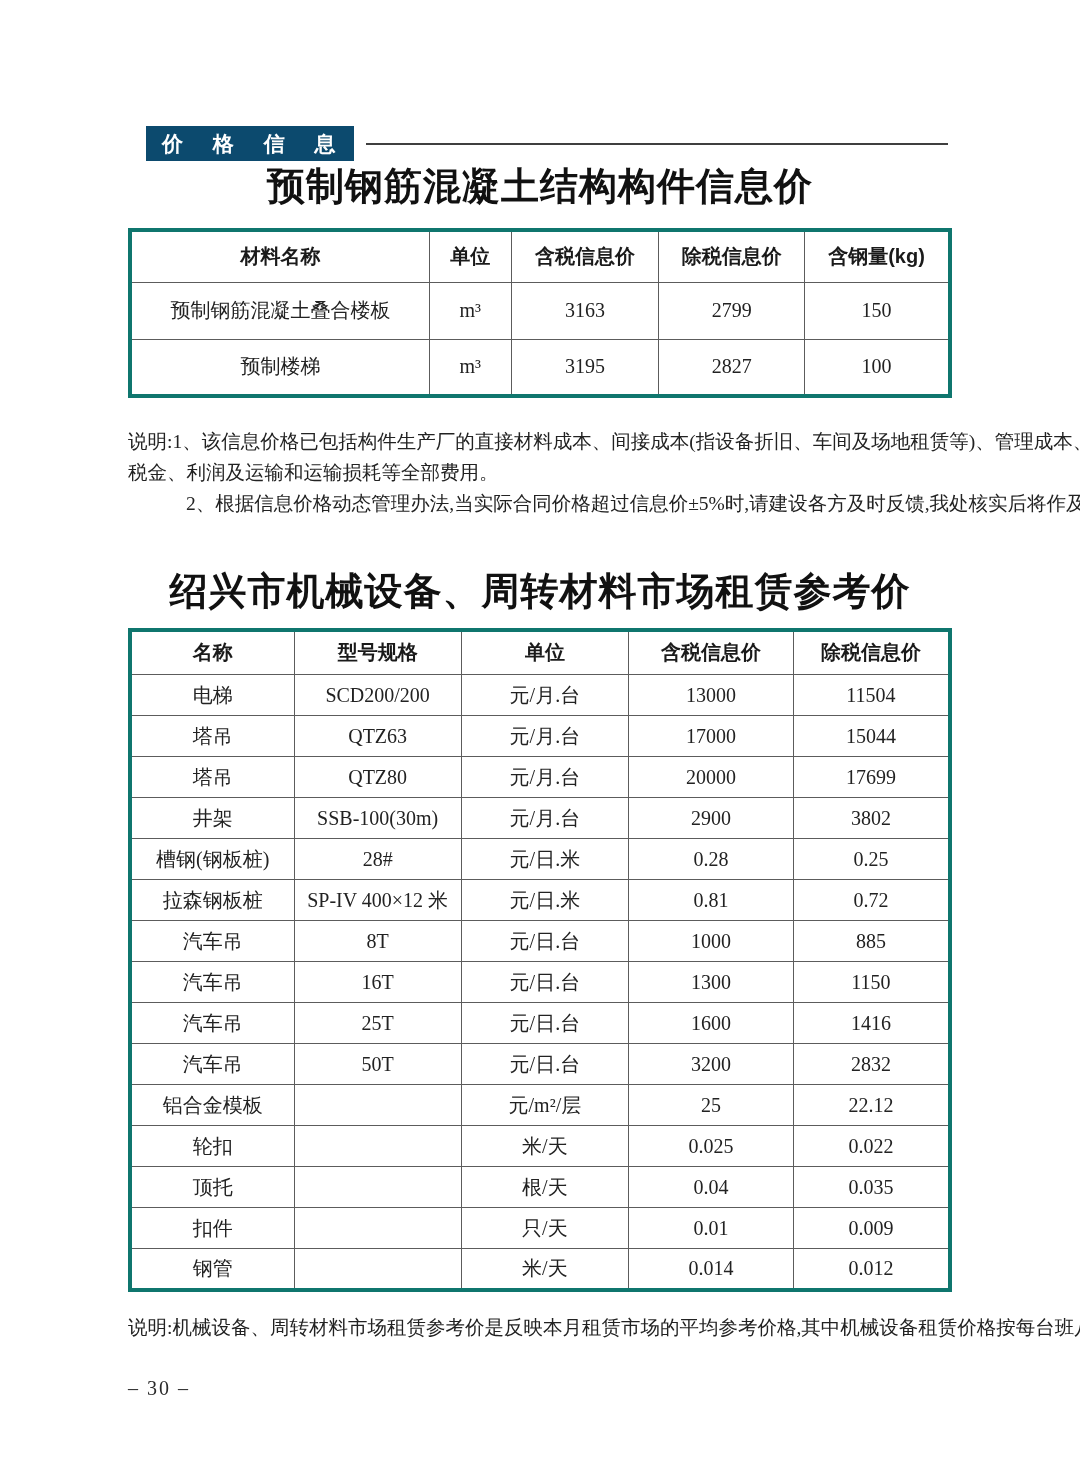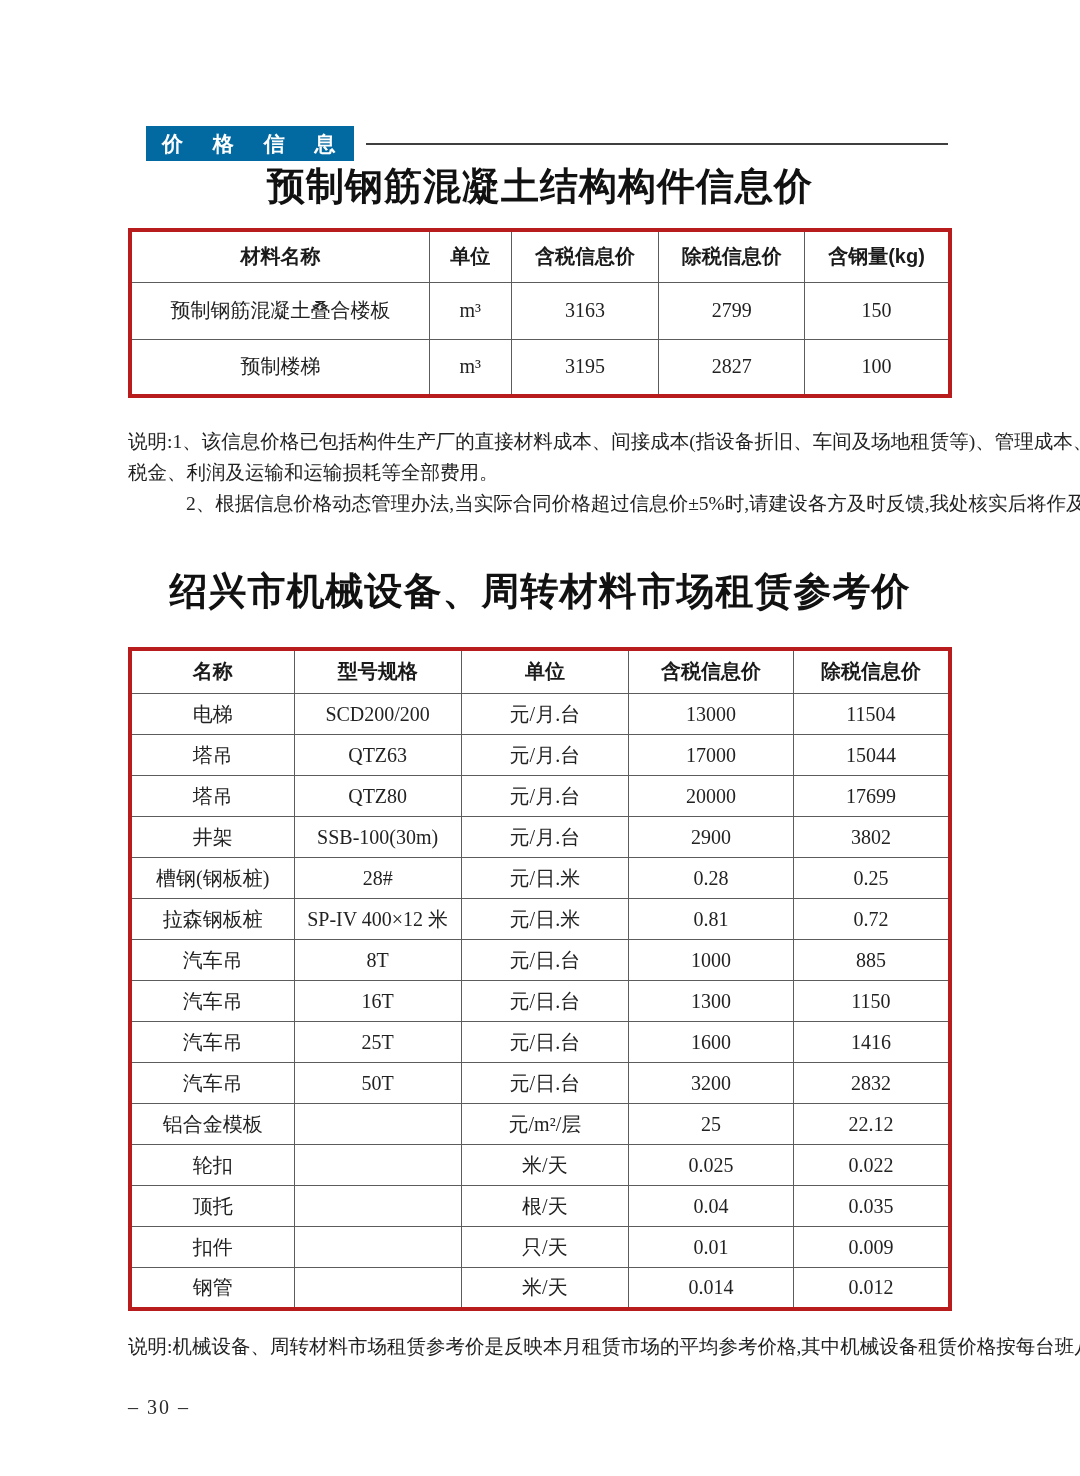--- a/index.html
+++ b/index.html
@@ -19,21 +19,21 @@
     padding-top: 126px;
   }
   
   .band {
     display: flex;
     align-items: center;
     gap: 12px;
   }
   .badge {
     display: inline-block;
-    background: #0369a1;
+    background: #0c4a6e;
     color: #ffffff;
     font-family: "Liberation Sans", sans-serif;
     font-weight: bold;
     font-size: 21px;
     line-height: 1;
     padding: 7px 6px 7px 16px;
     letter-spacing: 12px;
     margin-left: 18px;
     white-space: nowrap;
   }
@@ -52,21 +52,21 @@
     color: #111111;
     margin: 0;
   }
   .sec-title-1 { }
   .sec-title-2 { margin-top: 46px; }
   
   table.tbl {
     width: 100%;
     border-collapse: collapse;
     table-layout: fixed;
-    border: 4px solid #b91c1c;
+    border: 4px solid #0f766e;
   }
   table.tbl th, table.tbl td {
     border: 1px solid #5c5c5c;
     text-align: center;
     vertical-align: middle;
     padding: 0 4px;
     overflow: hidden;
     white-space: nowrap;
   }
   table.tbl th {
@@ -76,21 +76,21 @@
     color: #1a1a1a;
   }
   table.tbl td {
     font-family: "Liberation Serif", serif;
     font-size: 20px;
     color: #222222;
   }
   .tbl1 { margin-top: 16px; }
   .tbl1 th { height: 52px; }
   .tbl1 td { height: 57px; }
-  .tbl2 { margin-top: 30px; }
+  .tbl2 { margin-top: 11px; }
   .tbl2 th { height: 45px; font-size: 19px; }
   .tbl2 td { height: 41px; font-size: 19px; }
   
   .notes {
     margin-top: 28px;
     font-size: 19.5px;
     line-height: 1.6;
     color: #222222;
   }
   .notes-2 { margin-top: 20px; }

